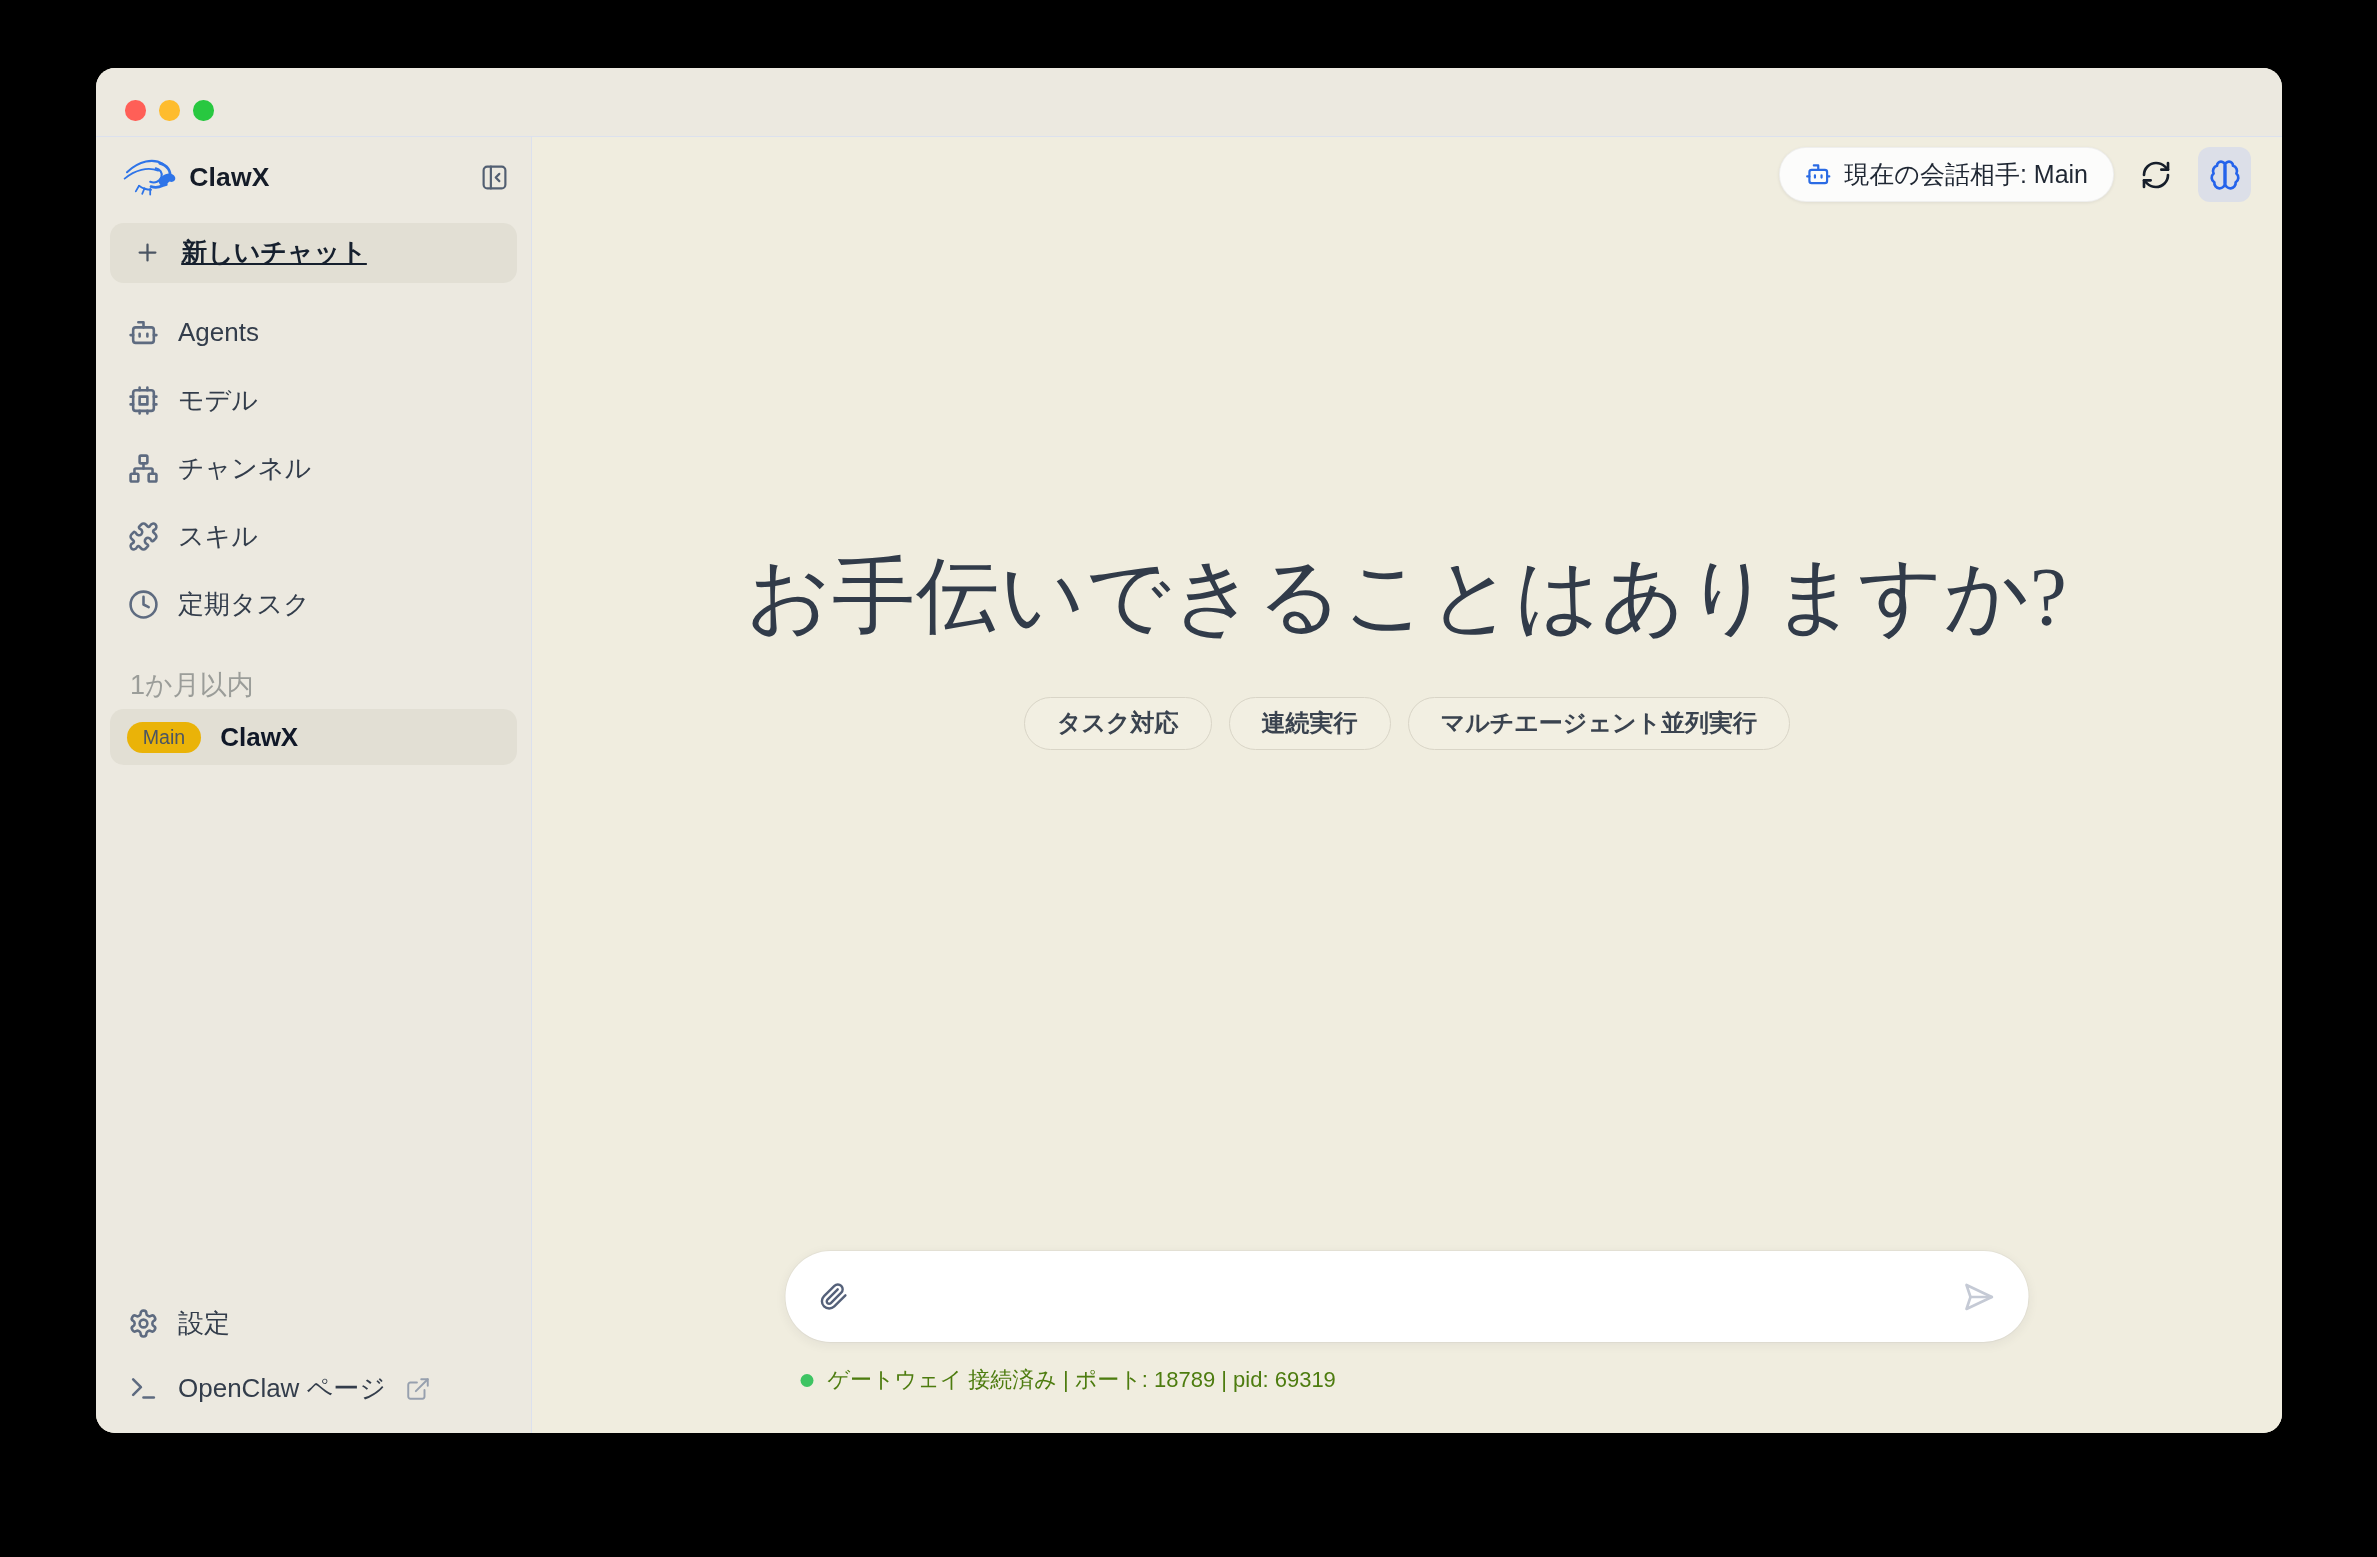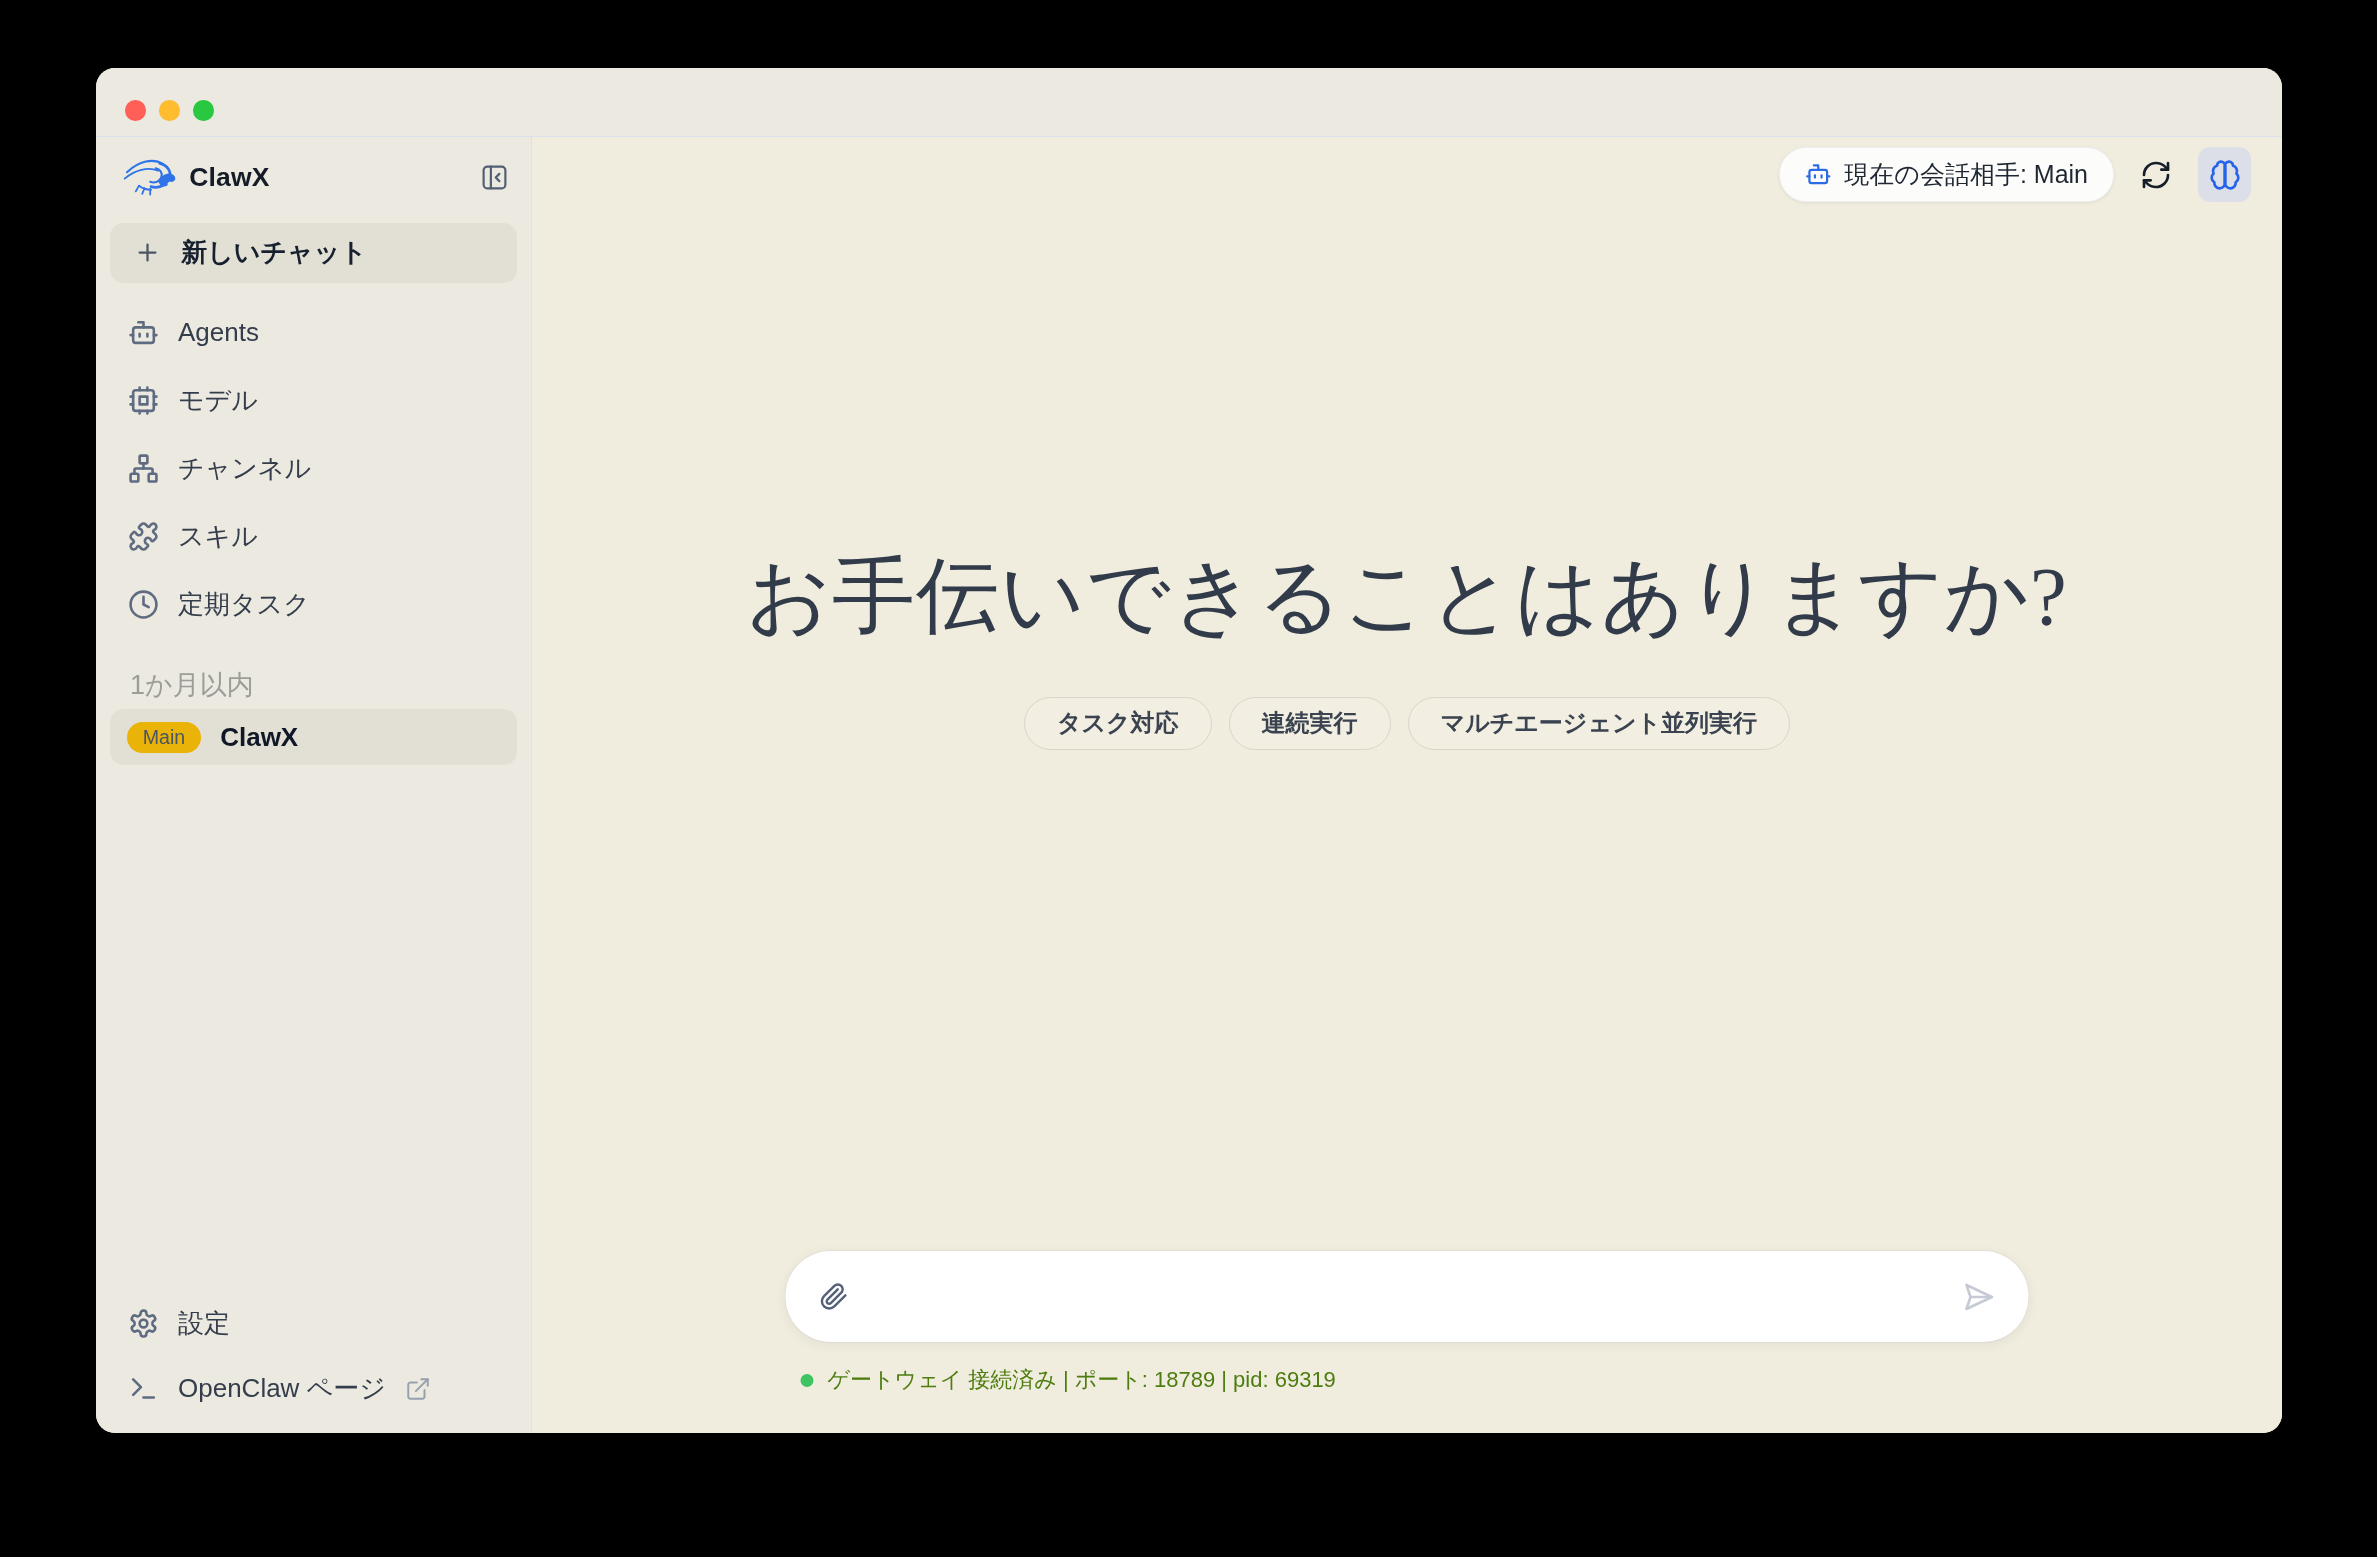--- a/index.html
+++ b/index.html
@@ -20,21 +20,21 @@
   .sidebar{width:435px;flex:none;background:#ECE9E0;border-right:1.7px solid #DCE1EE;
            display:flex;flex-direction:column;}
   .main{flex:1;position:relative;background:#F0EDDF;}
   
   .sidebar-header{height:50px;padding:15.4px 22px 0 27px;display:flex;align-items:center;gap:10.2px;}
   .brand{font-size:26.5px;font-weight:700;color:#151C28;letter-spacing:0.2px;}
   .collapse-btn{margin-left:auto;background:none;border:none;padding:0;cursor:pointer;
                 color:#525F72;display:grid;place-items:center;}
   .new-chat{margin:20.5px 13.7px 0;height:60px;border-radius:13.7px;background:#E2DFD4;border:none;
             display:flex;align-items:center;gap:20.5px;padding:0 24px;cursor:pointer;
-            font-family:inherit;font-size:26px;font-weight:700;color:#16202E;}
+            font-family:inherit;font-size:26px;font-weight:700;color:#16202E;text-decoration:underline;}
   .new-chat .plus{color:#4B5563;display:grid;place-items:center;}
   .nav{margin-top:15.4px;display:flex;flex-direction:column;}
   .nav-item{height:68px;display:flex;align-items:center;gap:19px;padding:0 17px 0 32px;
             font-size:26px;font-weight:500;color:#333D4B;cursor:pointer;background:none;border:none;
             font-family:inherit;text-align:left;}
   .nav-item .ic{color:#5E6B80;display:grid;place-items:center;flex:none;}
   .section-label{margin:34px 0 10.2px;padding-left:34px;font-size:27px;line-height:1;color:#9B9D99;}
   .history-item{margin:0 13.7px;height:56px;border-radius:13.7px;background:#E2DFD4;
                 display:flex;align-items:center;gap:19px;padding:0 17px;cursor:pointer;}
   .badge{background:#eab308;border-radius:853px;padding:6px 16px;font-size:19.6px;color:#4B5563;line-height:1;}

